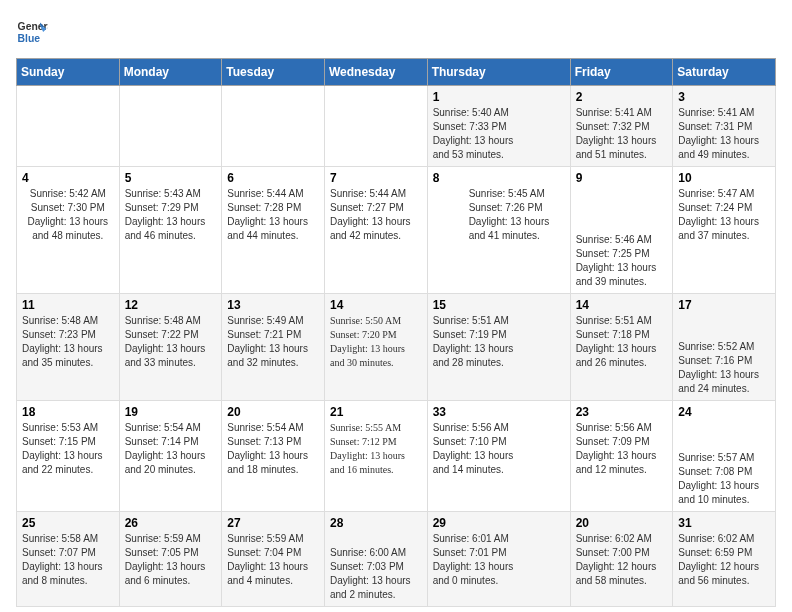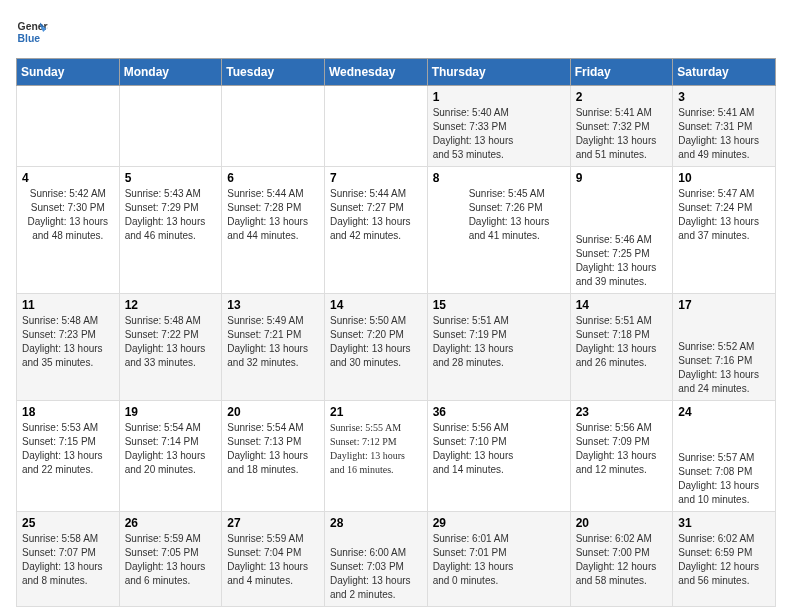--- a/index.html
+++ b/index.html
@@ -210,21 +210,21 @@
         </td>
         <td>
           <span class="day-number">13</span>
           <div class="cell-content" style="white-space: pre-line;">Sunrise: 5:49 AM
 Sunset: 7:21 PM
 Daylight: 13 hours
 and 32 minutes.</div>
         </td>
         <td>
           <span class="day-number">14</span>
-          <div class="cell-content" style="white-space: pre-line;">Sunrise: 5:50 AM
+          <div class="cell-content" style="white-space: pre-line; font-family: Liberation Serif, serif;">Sunrise: 5:50 AM
 Sunset: 7:20 PM
 Daylight: 13 hours
 and 30 minutes.</div>
         </td>
         <td>
           <span class="day-number">15</span>
           <div class="cell-content" style="white-space: pre-line;">Sunrise: 5:51 AM
 Sunset: 7:19 PM
 Daylight: 13 hours
 and 28 minutes.</div>
@@ -267,21 +267,21 @@
 and 18 minutes.</div>
         </td>
         <td>
           <span class="day-number">21</span>
           <div class="cell-content" style="white-space: pre-line; font-family: Liberation Serif, serif;">Sunrise: 5:55 AM
 Sunset: 7:12 PM
 Daylight: 13 hours
 and 16 minutes.</div>
         </td>
         <td>
-          <span class="day-number">36</span>
+          <span class="day-number">33</span>
           <div class="cell-content" style="white-space: pre-line;">Sunrise: 5:56 AM
 Sunset: 7:10 PM
 Daylight: 13 hours
 and 14 minutes.</div>
         </td>
         <td>
           <span class="day-number">23</span>
           <div class="cell-content" style="white-space: pre-line;">Sunrise: 5:56 AM
 Sunset: 7:09 PM
 Daylight: 13 hours

